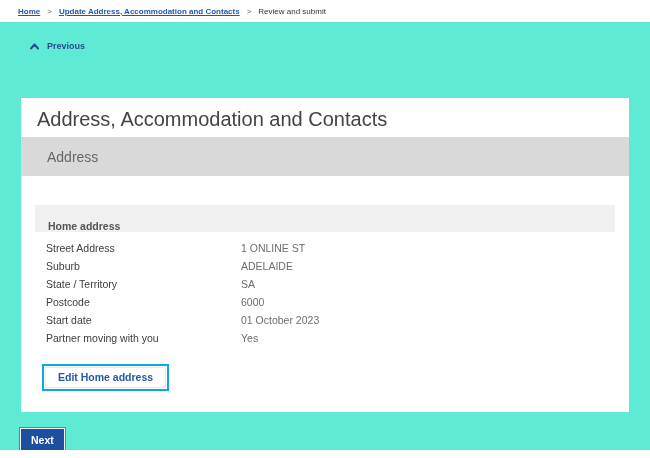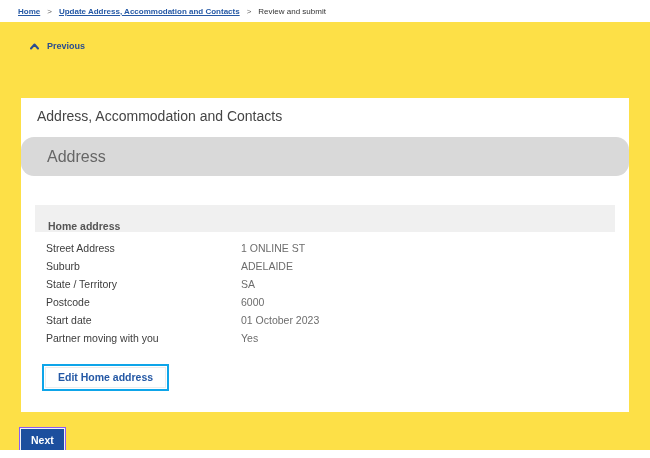--- a/index.html
+++ b/index.html
@@ -25,21 +25,21 @@
     text-decoration:underline;
     cursor:pointer;
     font-weight:600;
   }
   .topbar .sep { color:#666666; margin:0 7px; }
   .topbar .current { color:#333333; }
 
   
   .content {
     position:absolute; top:22px; left:0; width:650px; height:432px;
-    background:#fde047;
+    background:#5eead4;
     padding-left:12px;
   }
   .bottom-strip {
     position:absolute; bottom:0; left:0; width:650px; height:4px;
     background:#ffffff;
   }
 
   
   .previous {
     position:absolute; top:19px; left:30px;
@@ -50,28 +50,28 @@
   .previous .chev { display:inline-block; margin-right:8px; line-height:0; }
 
   
   .card {
     position:absolute; top:76px; left:21px;
     width:608px; height:314px;
     background:#ffffff;
   }
   .card-title {
     position:absolute; top:10px; left:16px;
-    font-size:14px; color:#444444; font-weight:400;
+    font-size:20px; color:#444444; font-weight:400;
   }
   .section-bar {
     position:absolute; top:39px; left:0; width:608px; height:39px;
     background:#d9d9d9;
     display:flex; align-items:center;
     padding-left:26px;
-    font-size:16px; color:#666666;border-radius:13px;
+    font-size:14px; color:#666666;
   }
   .subsection-bar {
     position:absolute; top:107px; left:14px; width:580px; height:27px;
     background:#f0f0f0;
     display:flex; align-items:flex-end;
     padding-left:13px;
     font-size:10.5px; font-weight:bold; color:#555555;
   }
   .fields { position:absolute; top:141px; left:25px; width:560px; }
   .field-row {

